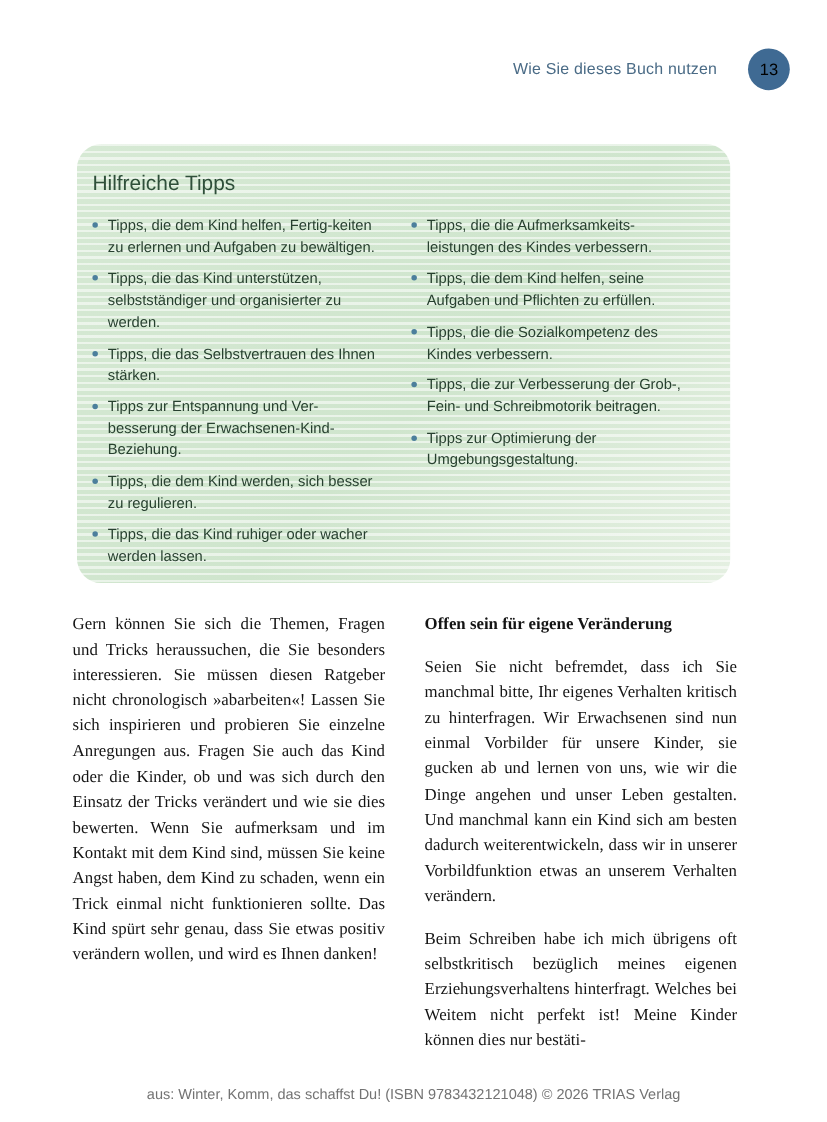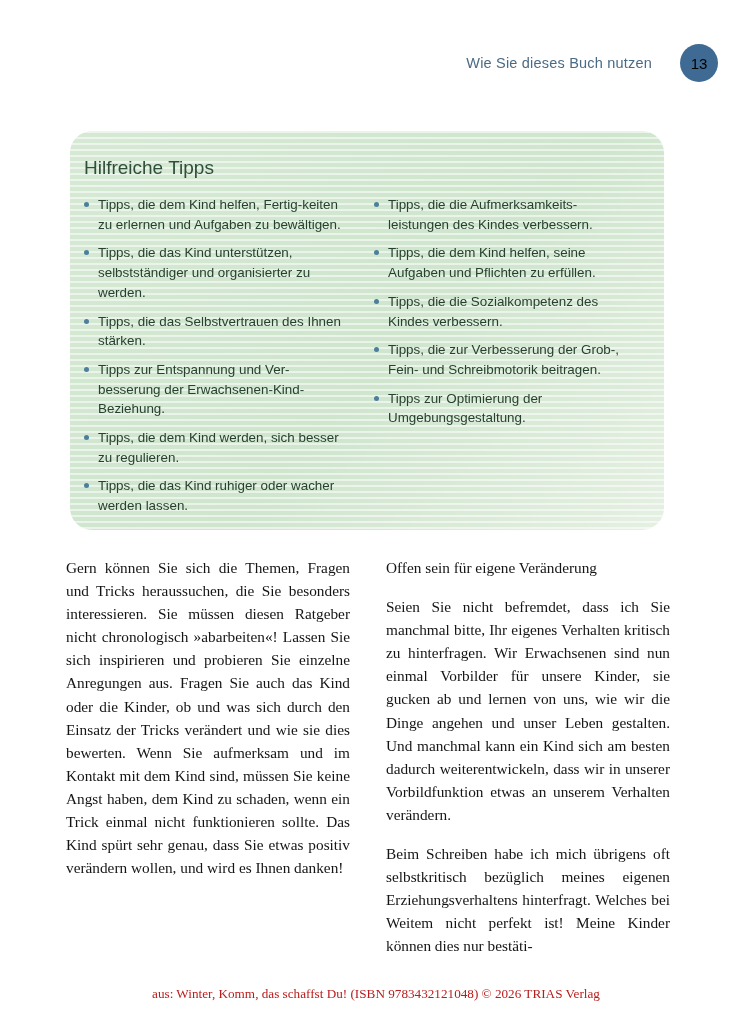--- a/index.html
+++ b/index.html
@@ -120,35 +120,35 @@
     font-family: "Liberation Serif", serif;
     font-size: 15.3px;
     line-height: 1.51;
     color: #141414;
     text-align: justify;
     hyphens: manual;
   }
   .subhead {
     font-family: "Liberation Serif", serif;
     font-size: 15.3px;
-    font-weight: normal;
+    font-weight: bold;
     margin: 0 0 1px 0;
     color: #000000;
   }
 
   
   .page-footer {
     position: absolute;
     left: 0;
     right: 0;
     bottom: 18px;
     text-align: center;
-    font-family: Liberation Serif, serif;
+    font-family: Liberation Sans, sans-serif;
     font-size: 13.2px;
-    color: #b91c1c;
+    color: #737373;
   }
 </style>
 </head>
 <body>
 
 <div class="page-header">
   <span class="header-title">Wie Sie dieses Buch nutzen</span>
   <span class="page-number-badge">13</span>
 </div>
 

